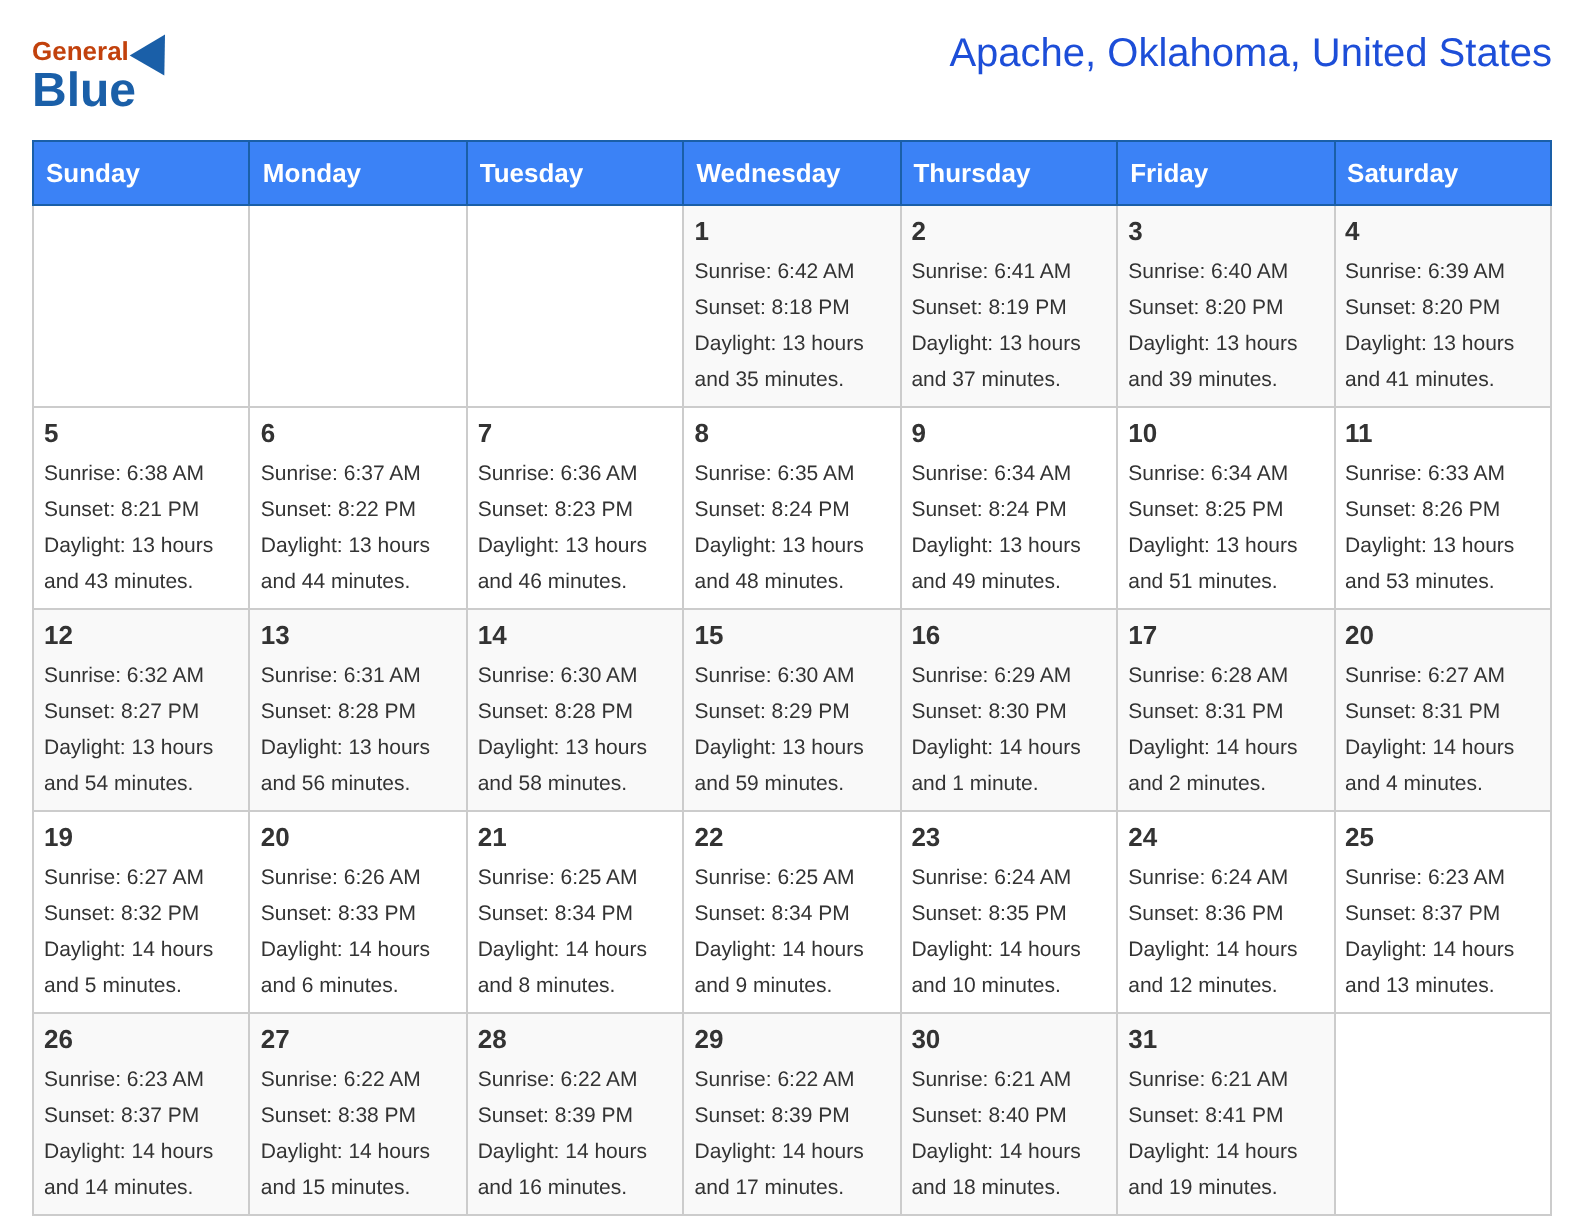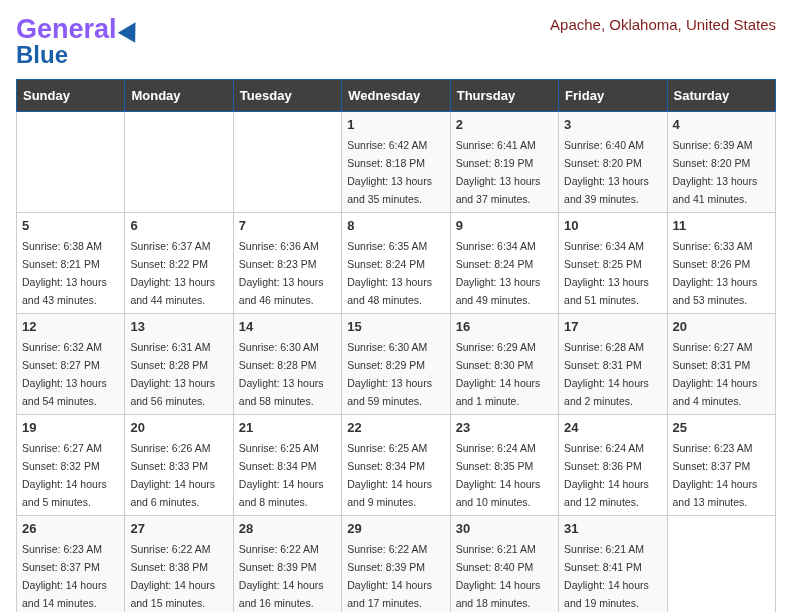--- a/index.html
+++ b/index.html
@@ -15,23 +15,23 @@
       justify-content: space-between;
       align-items: flex-start;
       margin-bottom: 12px;
     }
     .logo {
       display: flex;
       flex-direction: column;
       align-items: flex-start;
     }
     .logo-text-general {
-      font-size: 27px;
-      font-weight: bold;
-      color: #8b5cf6;
+      font-size: 13px;
+      font-weight: bold;
+      color: #c2410c;
       line-height: 1;
     }
     .logo-text-blue {
       font-size: 24px;
       font-weight: bold;
       color: #1a5fa8;
       line-height: 1;
     }
     .logo-row {
       display: flex;
@@ -48,30 +48,30 @@
     }
     .title-block {
       text-align: right;
     }
     .title-month {
       font-size: 36px;
       font-weight: bold;
       color: #333;
     }
     .title-location {
-      font-size: 15px;
-      color: #7f1d1d;
+      font-size: 20px;
+      color: #1d4ed8;
     }
     .calendar {
       width: 100%;
       border-collapse: collapse;
       border: 1px solid #ccc;
     }
     .calendar th {
-      background-color: #404040;
+      background-color: #3b82f6;
       color: #fff;
       font-size: 13px;
       font-weight: bold;
       padding: 8px 6px;
       text-align: left;
       border: 1px solid #1a5fa8;
     }
     .calendar td {
       vertical-align: top;
       border: 1px solid #ccc;

